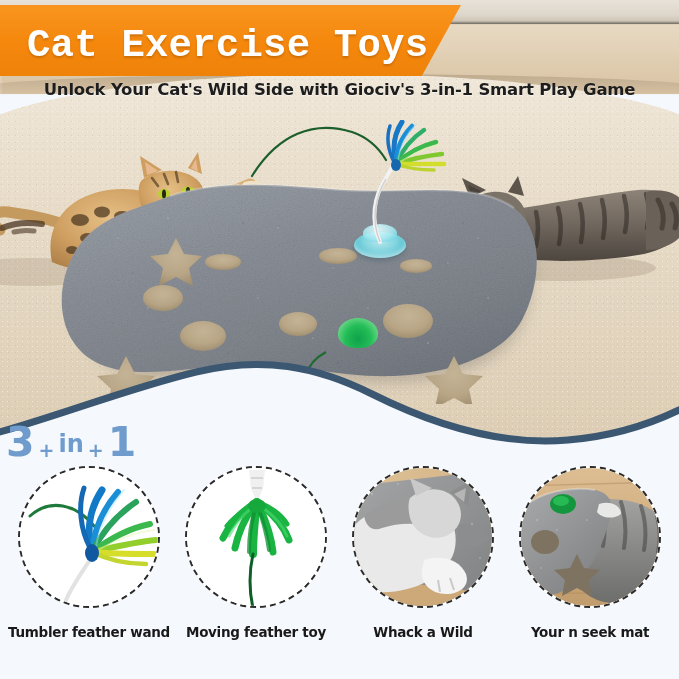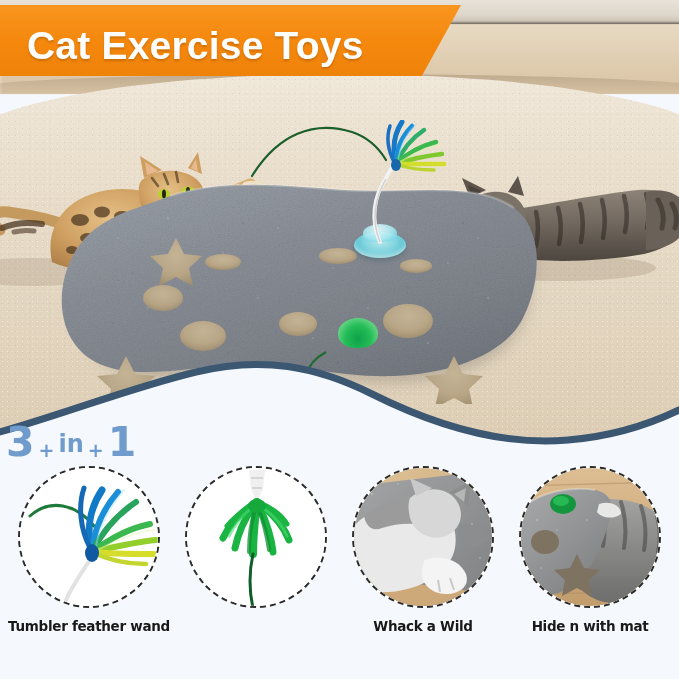--- a/index.html
+++ b/index.html
@@ -101,21 +101,21 @@
   .banner {
     position:absolute; left:0; top:5px; width:461px; height:71px;
     background: linear-gradient(180deg,#f9951f 0%,#f4870c 55%,#ef8209 100%);
     clip-path: polygon(0 0, 100% 0, 91.5% 100%, 0 100%);
     border-radius: 0 0 0 0;
     box-shadow: 0 2px 5px rgba(90,50,0,.28);
   }
   .banner-title {
     position:absolute; left:0; top:5px; width:440px; height:81px;
     display:flex; align-items:center; padding-left:27px;
-    font-family:Liberation Sans, sans-serif;
+    font-family:Liberation Mono, monospace;
     font-size: 39px; font-weight: 700; letter-spacing:.2px;
     color:#ffffff;
     text-shadow: 0 2px 2px rgba(120,60,0,.30);
     white-space:nowrap;
   }
   .subtitle {
     position:absolute; left:0; top:80px; width:679px;
     text-align:center;
     font-family:"DejaVu Sans", sans-serif;
     font-size: 16.5px; font-weight: 700;
@@ -149,21 +149,21 @@
   }
   .feature{ width:162px; display:flex; flex-direction:column; align-items:center; }
   .circle{
     width:142px; height:142px; border-radius:50%;
     border:2px dashed #2b2b2b;
     position:relative; overflow:hidden;
     background:#ffffff;
   }
   .circle-inner{ position:absolute; inset:0; border-radius:50%; overflow:hidden; }
   .feature-label{
-    margin-top:10px;
+    margin-top:16px;
     font-family:"DejaVu Sans", sans-serif;
     font-size:13.5px; font-weight:700; color:#191919;
     letter-spacing:-.3px; white-space:nowrap; text-align:center;
   }
 </style>
 </head>
 <body>
 
 <div id="page">
 
@@ -433,20 +433,21 @@
           <path d="M50 40 C 52 26 58 14 68 4" stroke="#9fe0ff" stroke-width="1.6"></path>
           <path d="M52 42 C 64 34 78 28 92 24" stroke="#d8f7a0" stroke-width="1.6"></path>
         </g>
         <ellipse cx="48" cy="45" rx="5" ry="6" fill="#1767ae"></ellipse>
       </svg>
     </div>
   </div>
 
   <div class="banner"></div>
   <div class="banner-title">Cat Exercise Toys</div>
+  <div class="subtitle">Unlock Your Cat's Wild Side with Giociv's 3-in-1 Smart Play Game</div>
 
   <svg class="wave" viewBox="0 0 679 110" preserveAspectRatio="none">
     <path d="M0 110 L0 72 C 70 52 130 28 196 12 C 262 -4 316 6 372 34
              C 430 63 500 86 568 80 C 616 76 650 64 679 50 L679 110 Z" fill="#f5f8fc"></path>
     <path d="M0 72 C 70 52 130 28 196 12 C 262 -4 316 6 372 34
              C 430 63 500 86 568 80 C 616 76 650 64 679 50" stroke="#3b5771" stroke-width="7" fill="none" stroke-linecap="round"></path>
   </svg>
 
   <div class="bottom">
 
@@ -514,20 +515,21 @@
               <g stroke-linecap="round" fill="none" stroke="#4ddc73" opacity=".6">
                 <path d="M70 36 C 58 44 48 56 42 68" stroke-width="3"></path>
                 <path d="M70 36 C 86 46 96 58 100 68" stroke-width="3"></path>
               </g>
               <ellipse cx="70" cy="38" rx="9" ry="7" fill="#17a83c"></ellipse>
 
               <path d="M66 86 C 62 104 62 122 66 140" stroke="#0f5e27" stroke-width="3" fill="none" stroke-linecap="round"></path>
             </svg>
           </div>
         </div>
+        <div class="feature-label">Moving feather toy</div>
       </div>
 
       <div class="feature">
         <div class="circle">
           <div class="circle-inner">
             <svg viewBox="0 0 142 142" width="142" height="142">
               <defs>
                 <linearGradient id="woodA" x1="0" y1="0" x2="1" y2="1">
                   <stop offset="0%" stop-color="#e0c39a"></stop>
                     <stop offset="100%" stop-color="#c7a372"></stop>
@@ -626,18 +628,18 @@
               <path d="M78 36 C 90 32 100 38 100 46 C 92 52 80 50 76 44 Z" fill="#e8e8e6"></path>
               <g fill="#ffffff" opacity=".2">
                 <circle cx="16" cy="52" r="1.2"></circle>
                   <circle cx="36" cy="62" r="1"></circle>
                 <circle cx="66" cy="52" r="1.1"></circle>
                   <circle cx="20" cy="100" r="1"></circle>
               </g>
             </svg>
           </div>
         </div>
-        <div class="feature-label">Hide n with mat</div>
+        <div class="feature-label">Your n seek mat</div>
       </div>
 
     </div>
   </div>
 </div>
 
 </body></html>

